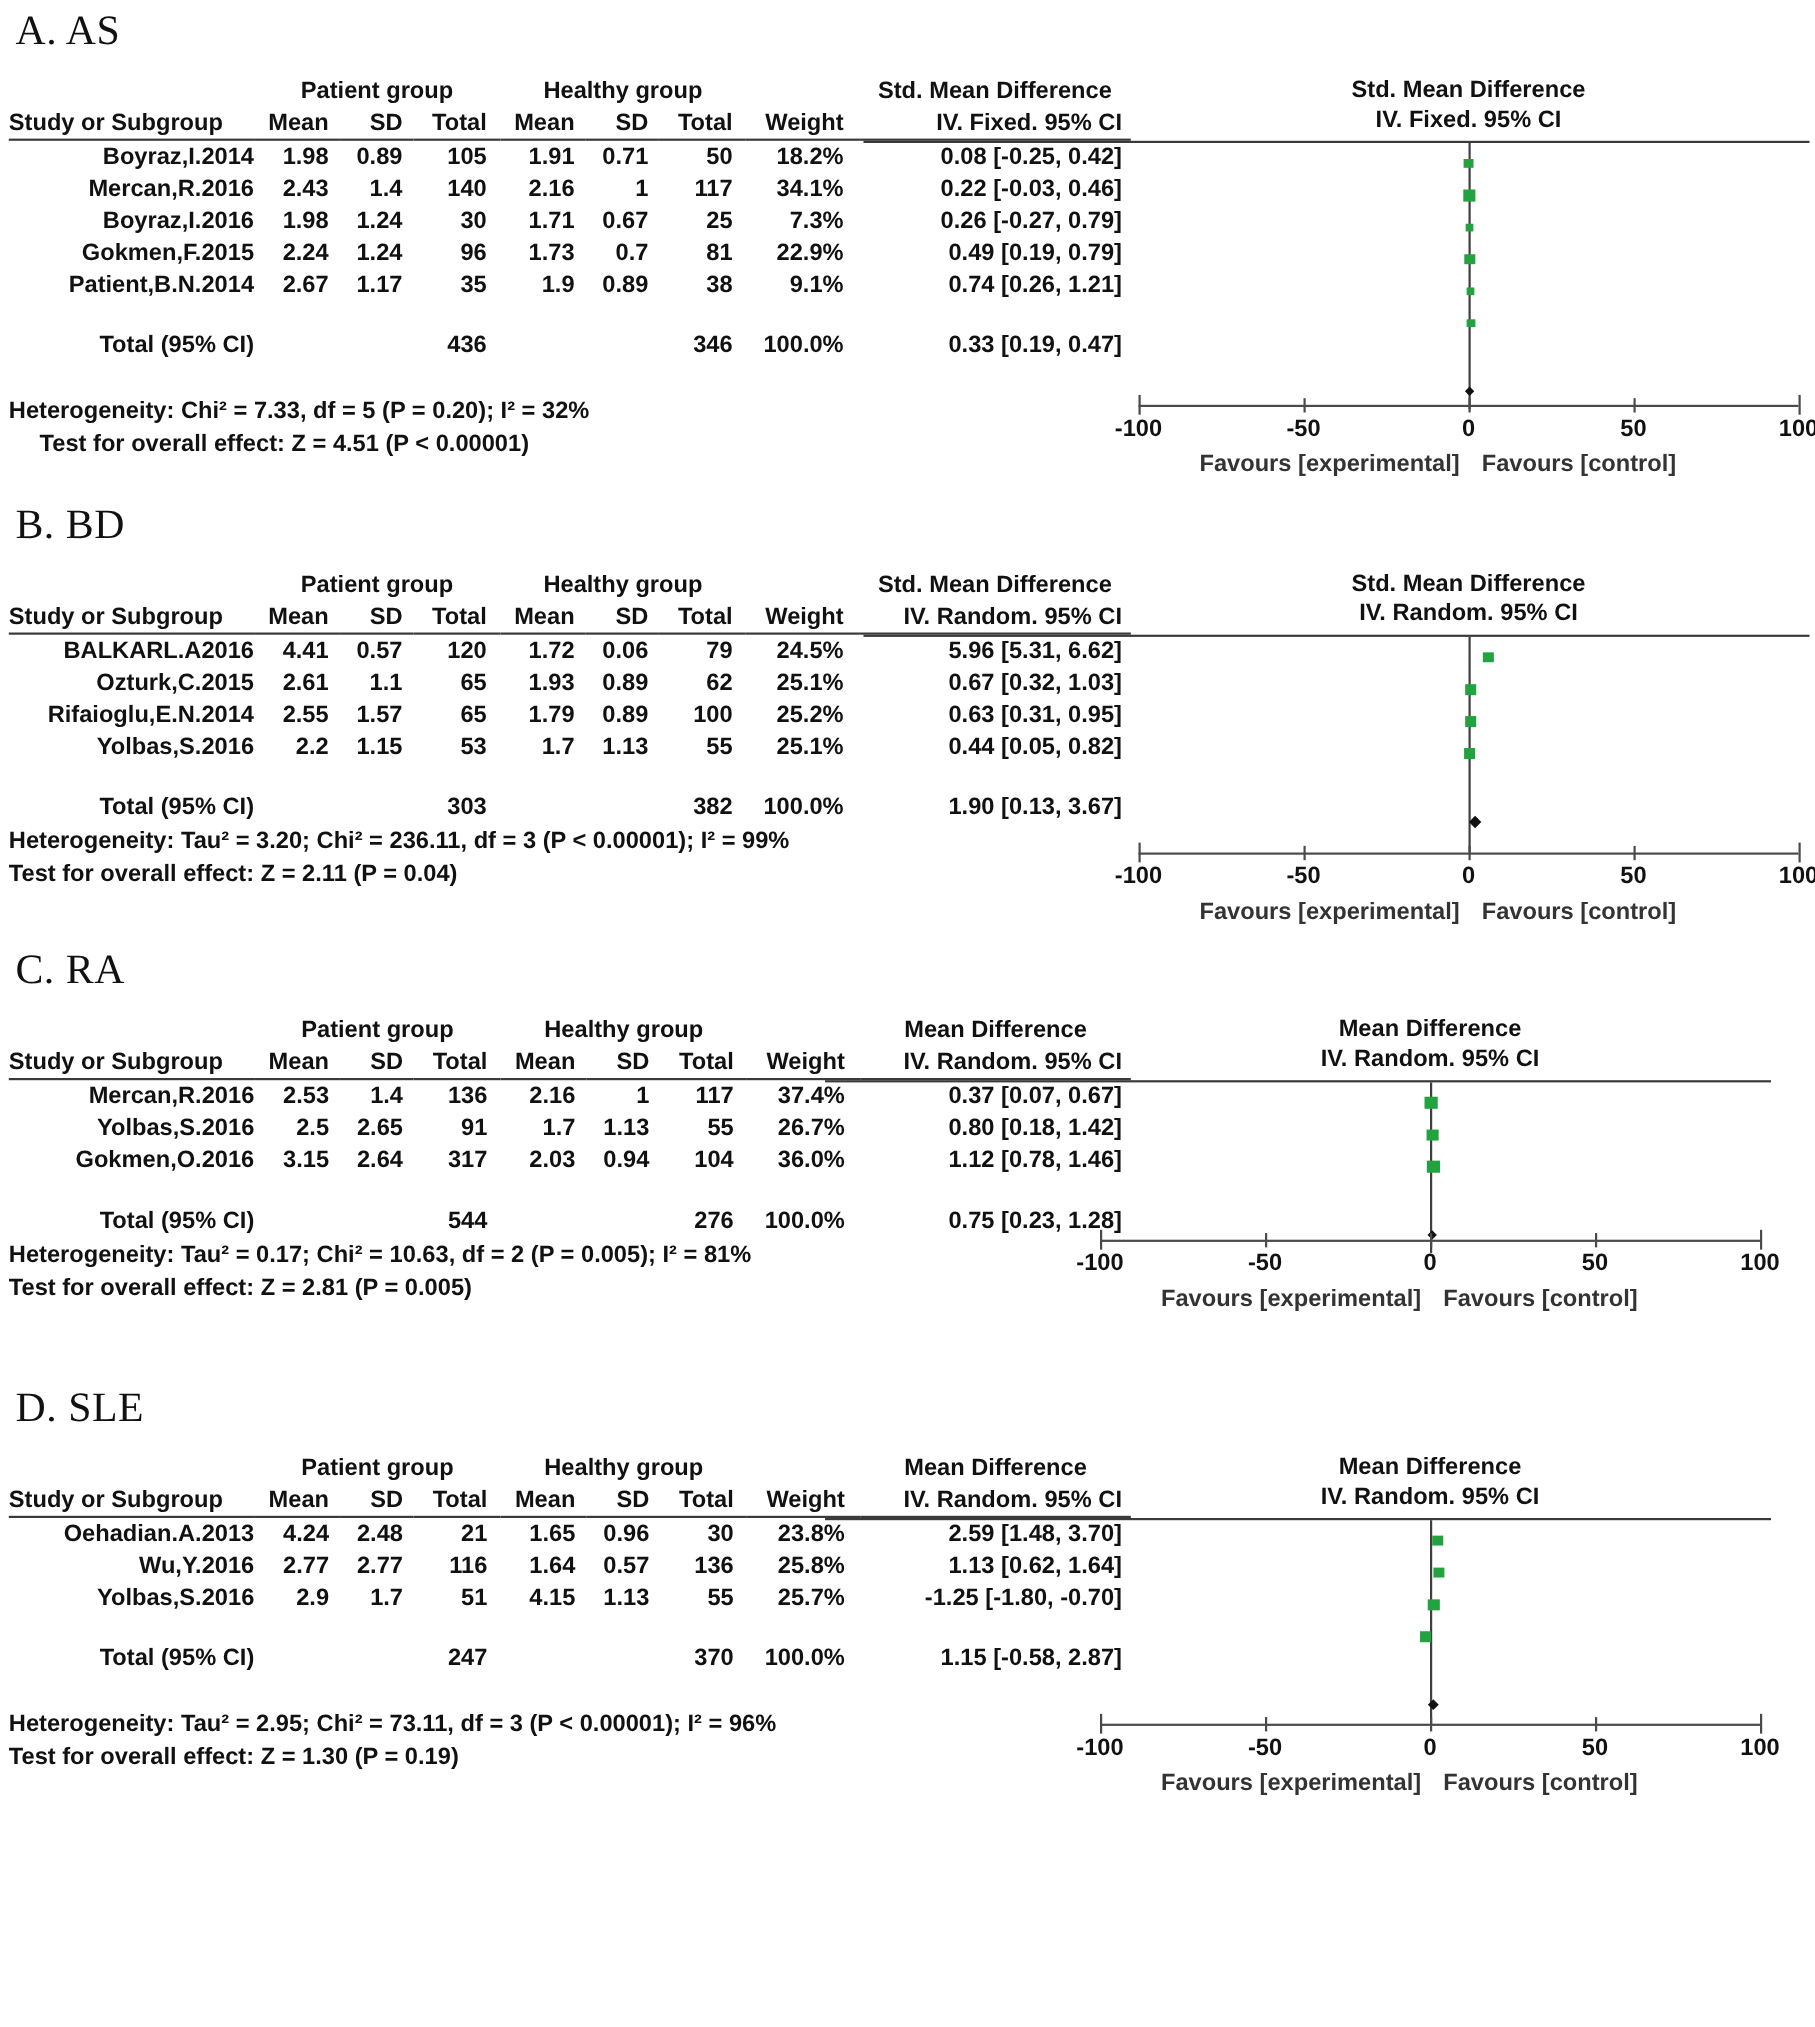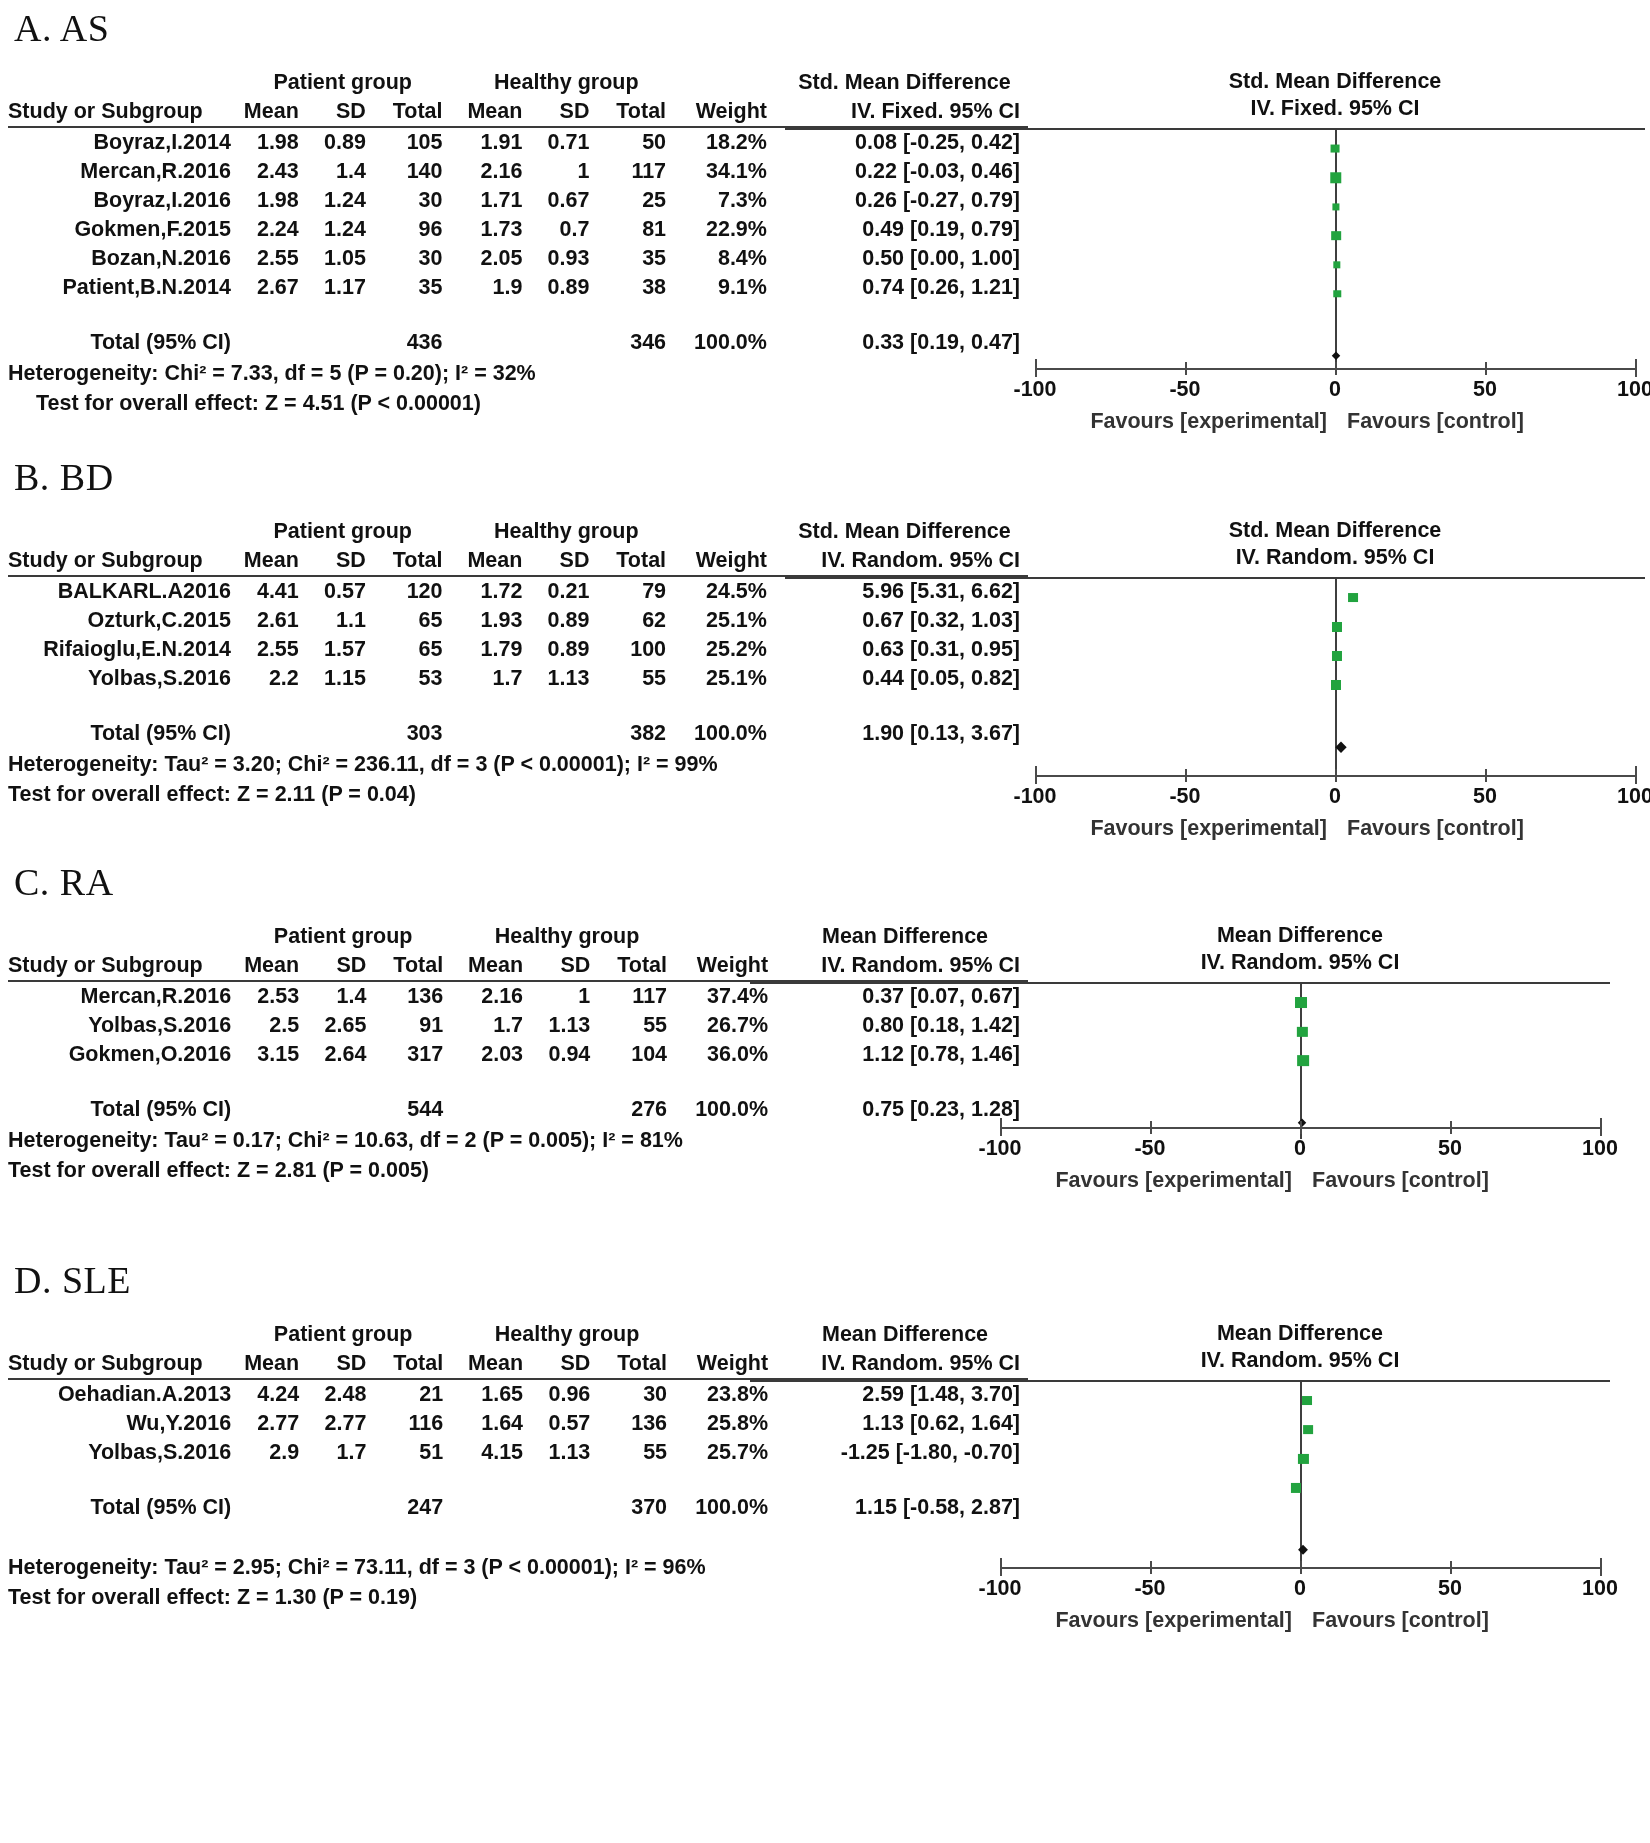--- a/index.html
+++ b/index.html
@@ -221,31 +221,20 @@
             <tr>
               <td class="c-study">Gokmen,F.2015</td>
               <td class="c-m1">2.24</td>
               <td class="c-s1">1.24</td>
               <td class="c-t1">96</td>
               <td class="c-m2">1.73</td>
               <td class="c-s2">0.7</td>
               <td class="c-t2">81</td>
               <td class="c-w">22.9%</td>
               <td class="c-eff">0.49 [0.19, 0.79]</td>
-            </tr>
-            <tr>
-              <td class="c-study">Bozan,N.2016</td>
-              <td class="c-m1">2.55</td>
-              <td class="c-s1">1.05</td>
-              <td class="c-t1">30</td>
-              <td class="c-m2">2.05</td>
-              <td class="c-s2">0.93</td>
-              <td class="c-t2">35</td>
-              <td class="c-w">8.4%</td>
-              <td class="c-eff">0.50 [0.00, 1.00]</td>
             </tr>
             <tr>
               <td class="c-study">Patient,B.N.2014</td>
               <td class="c-m1">2.67</td>
               <td class="c-s1">1.17</td>
               <td class="c-t1">35</td>
               <td class="c-m2">1.9</td>
               <td class="c-s2">0.89</td>
               <td class="c-t2">38</td>
               <td class="c-w">9.1%</td>
@@ -325,21 +314,21 @@
               <td class="col-head c-t2">Total</td>
               <td class="col-head c-w">Weight</td>
               <td class="col-head c-eff">IV. Random. 95% CI</td>
             </tr>
             <tr>
               <td class="c-study">BALKARL.A2016</td>
               <td class="c-m1">4.41</td>
               <td class="c-s1">0.57</td>
               <td class="c-t1">120</td>
               <td class="c-m2">1.72</td>
-              <td class="c-s2">0.21</td>
+              <td class="c-s2">0.06</td>
               <td class="c-t2">79</td>
               <td class="c-w">24.5%</td>
               <td class="c-eff">5.96 [5.31, 6.62]</td>
             </tr>
             <tr>
               <td class="c-study">Ozturk,C.2015</td>
               <td class="c-m1">2.61</td>
               <td class="c-s1">1.1</td>
               <td class="c-t1">65</td>
               <td class="c-m2">1.93</td>

